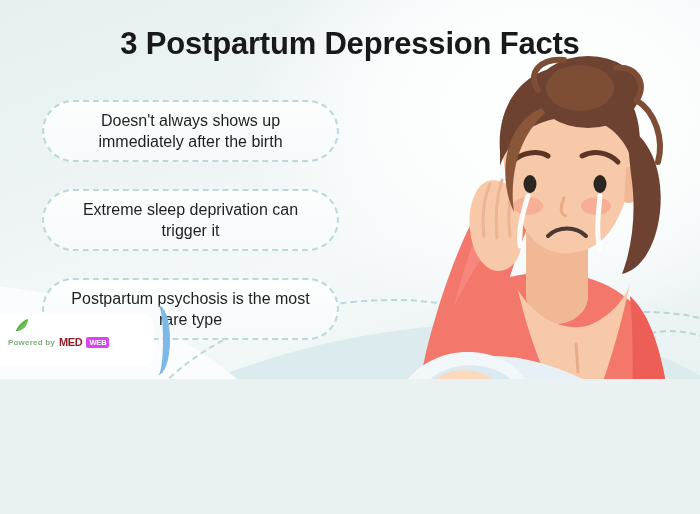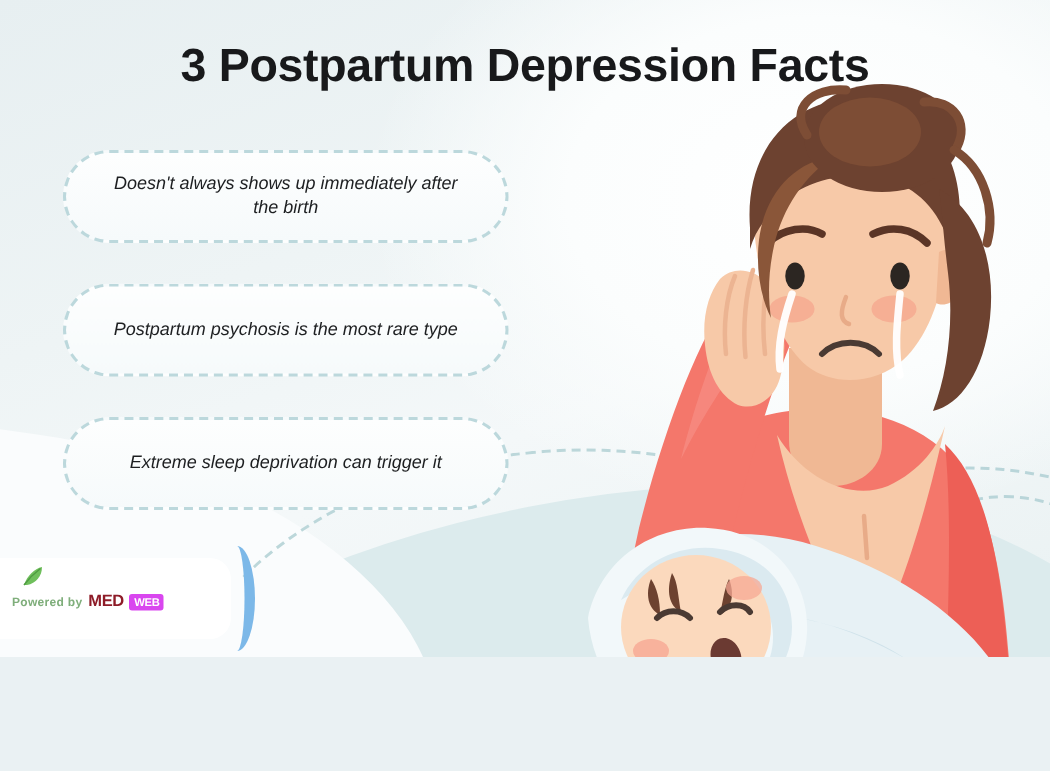--- a/index.html
+++ b/index.html
@@ -6,21 +6,21 @@
   html,body { width:700px; height:514px; overflow:hidden; }
   body {
     font-family: "Liberation Sans", sans-serif;
     background:#eaf1f3;
     position:relative;
   }
 
   #canvas {
     position:relative;
     width:700px;
-    height:438px;
+    height:379px;
     overflow:hidden;
     background:
       radial-gradient(ellipse 420px 300px at 78% 30%, #ffffff 0%, #fbfdfd 40%, rgba(251,253,253,0) 72%),
       linear-gradient(160deg, #e7eff1 0%, #eef4f5 35%, #f4f8f9 60%, #e9f1f2 100%);
   }
 
   
   .bg-sweep {
     position:absolute;
     left:-60px; top:330px;
@@ -85,24 +85,23 @@
     border:2px dashed #bcd8dc;
     border-radius:34px;
     background:linear-gradient(180deg,#fdfefe 0%,#f6fafb 100%);
     display:flex;
     align-items:center;
     justify-content:center;
     text-align:center;
     padding:0 22px;
   }
   .fact-text {
-    font-size:12px;
+    font-size:16px;
     color:#1d1f21;
     line-height:1.32;
-    font-style:italic;
   }
 
   
   .illus {
     position:absolute;
     left:330px; top:56px;
     width:370px; height:458px;
   }
   .illus svg { display:block; }
 
@@ -168,24 +167,24 @@
   <div class="bg-arc a2"></div>
   <div class="bg-dot-circle"></div>
 
   <div class="title">3 Postpartum Depression Facts</div>
 
   <div class="facts">
     <div class="fact">
       <span class="fact-text">Doesn't always shows up immediately after the birth</span>
     </div>
     <div class="fact">
-      <span class="fact-text">Postpartum psychosis is the most rare type</span>
+      <span class="fact-text">Extreme sleep deprivation can trigger it</span>
     </div>
     <div class="fact">
-      <span class="fact-text">Extreme sleep deprivation can trigger it</span>
+      <span class="fact-text">Postpartum psychosis is the most rare type</span>
     </div>
   </div>
 
   <div class="illus">
     <svg width="370" height="458" viewBox="0 0 370 458" xmlns="http://www.w3.org/2000/svg">
       <defs>
         <clipPath id="frame">
             <rect x="0" y="0" width="370" height="458"></rect>
           </clipPath>
       </defs>

